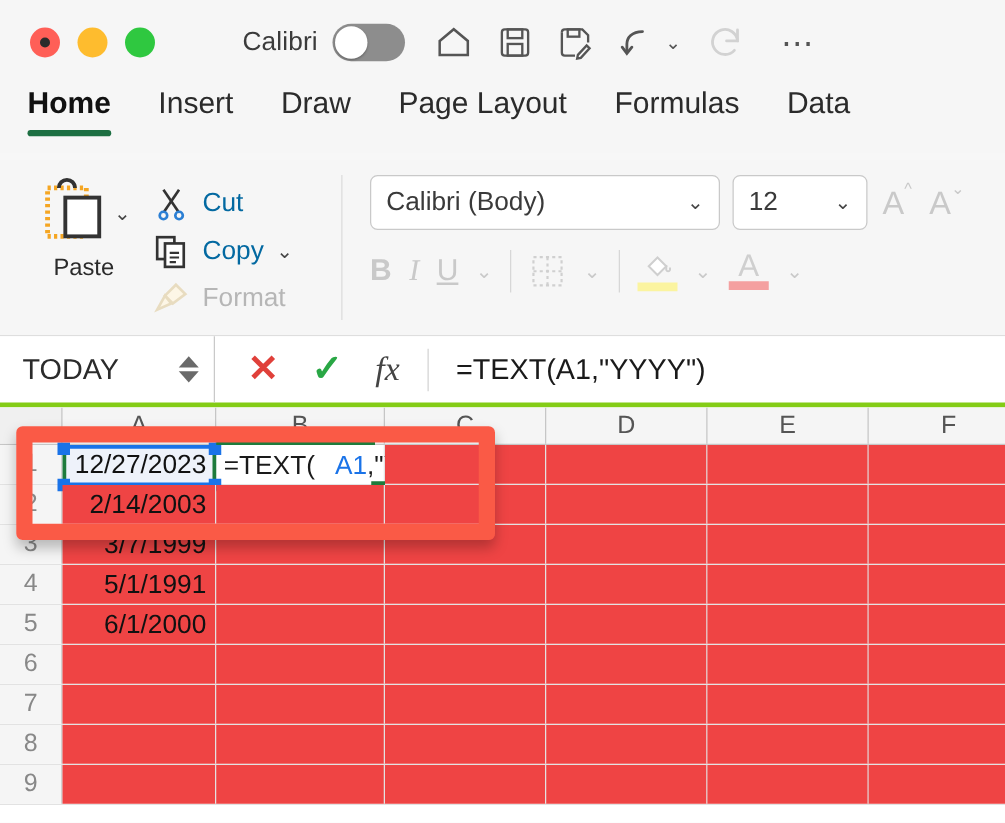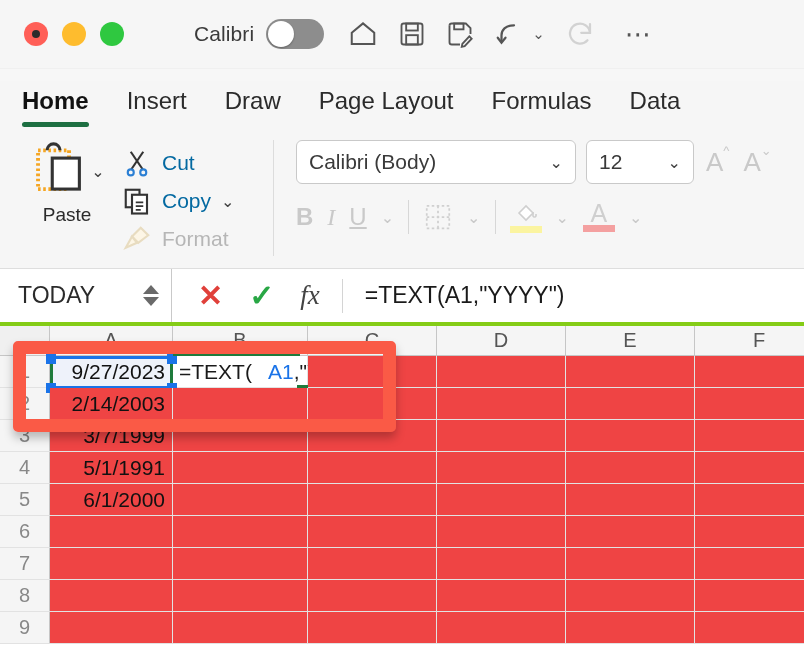--- a/index.html
+++ b/index.html
@@ -37,21 +37,21 @@
     width:26px; height:26px; border-radius:50%;
     background:#fff; box-shadow:0 1px 2px rgba(0,0,0,.3);
   }
   .qat { display:flex; align-items:center; gap:20px; margin-left:24px; }
   .qat .ic { display:flex; align-items:center; justify-content:center; }
   .chev-sm { font-size:15px; color:#555; margin-left:-12px; }
   .dots { letter-spacing:2px; font-size:26px; color:#555; line-height:10px; margin-left:10px;}
 
   
   .tabs {
-    position:absolute; left:0; top:81px; width:804px; height:59px;
+    position:absolute; left:0; top:63px; width:804px; height:59px;
     background:#f6f6f6; display:flex; align-items:flex-start; padding-left:22px;
   }
   .tab {
     font-size:24px; color:#2b2b2b; padding:6px 0 0 0; margin-right:38px;
     position:relative; white-space:nowrap;
   }
   .tab.active { font-weight:bold; color:#111; }
   .tab.active::after{
     content:""; position:absolute; left:0; right:0; bottom:-12px;
     height:5px; border-radius:3px; background:#1d6f42;
@@ -361,21 +361,21 @@
       <div class="ch" style="width:129px">C</div>
       <div class="ch" style="width:129px">D</div>
       <div class="ch" style="width:129px">E</div>
       <div class="ch" style="width:129px">F</div>
     </div>
 
     <div class="rows">
 
       <div class="row" style="position:relative;">
         <div class="rh">1</div>
-        <div class="cell selected-src" style="width:123px">9/27/2023</div>
+        <div class="cell selected-src" style="width:123px">12/27/2023</div>
         <div class="cell editing" style="width:135px">
           <span class="formula-txt"><span>=TEXT(</span><span class="ref-a1">A1</span><span>,"YYYY")</span><span class="caret"></span></span>
         </div>
         <div class="cell" style="width:129px"></div>
         <div class="cell" style="width:129px"></div>
         <div class="cell" style="width:129px"></div>
         <div class="cell" style="width:129px"></div>
 
         <div class="ants-blue">
           <span class="edge top"></span>

